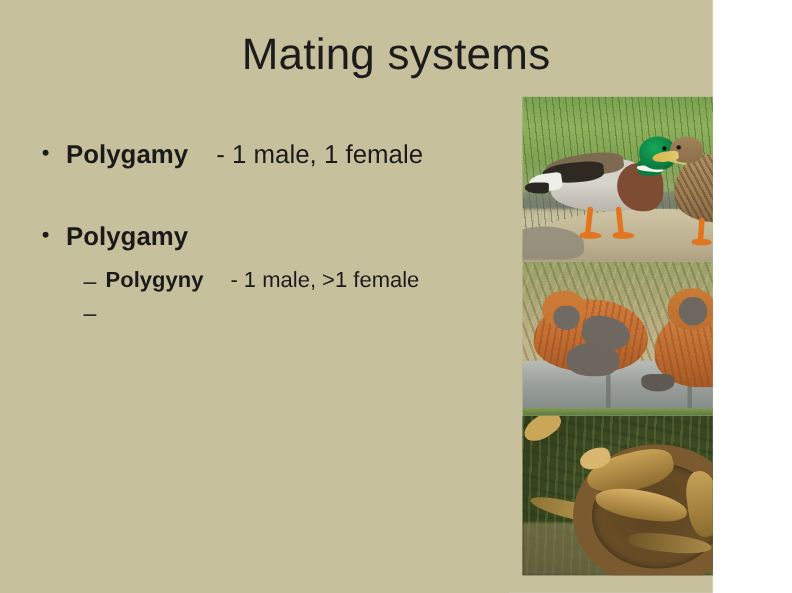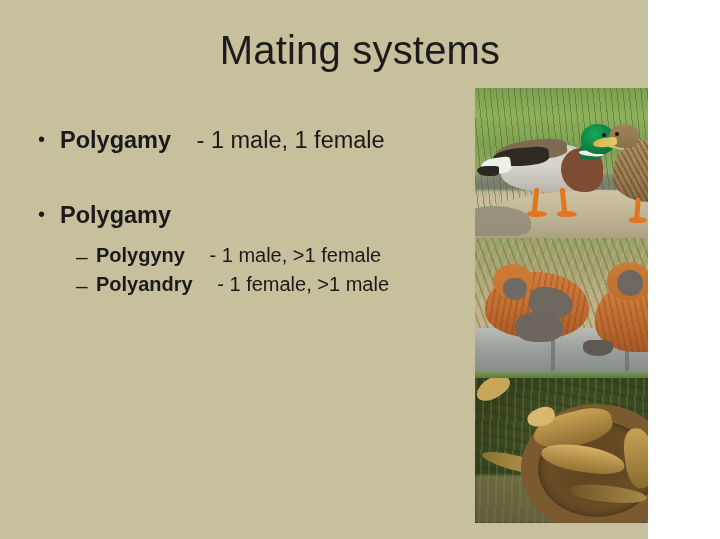--- a/index.html
+++ b/index.html
@@ -452,21 +452,20 @@
 
     <div class="sub-gap"></div>
 
     <div class="bullet-row lvl2">
       <span class="marker dash">–</span>
       <span class="txt"><span class="term">Polygyny</span><span class="rest"> - 1 male, &gt;1 female</span></span>
     </div>
 
     <div class="bullet-row lvl2">
       <span class="marker dash">–</span>
-      <span class="txt"><span class="term">Polyandry</span><span class="rest"> - 1 female, &gt;1 male</span></span>
     </div>
 
   </div>
 
   <div class="photo-stack">
 
     <div class="photo photo-ducks">
       <div class="grass-blades"></div>
       <div class="water-strip"></div>
       <div class="duck-rock"></div>

